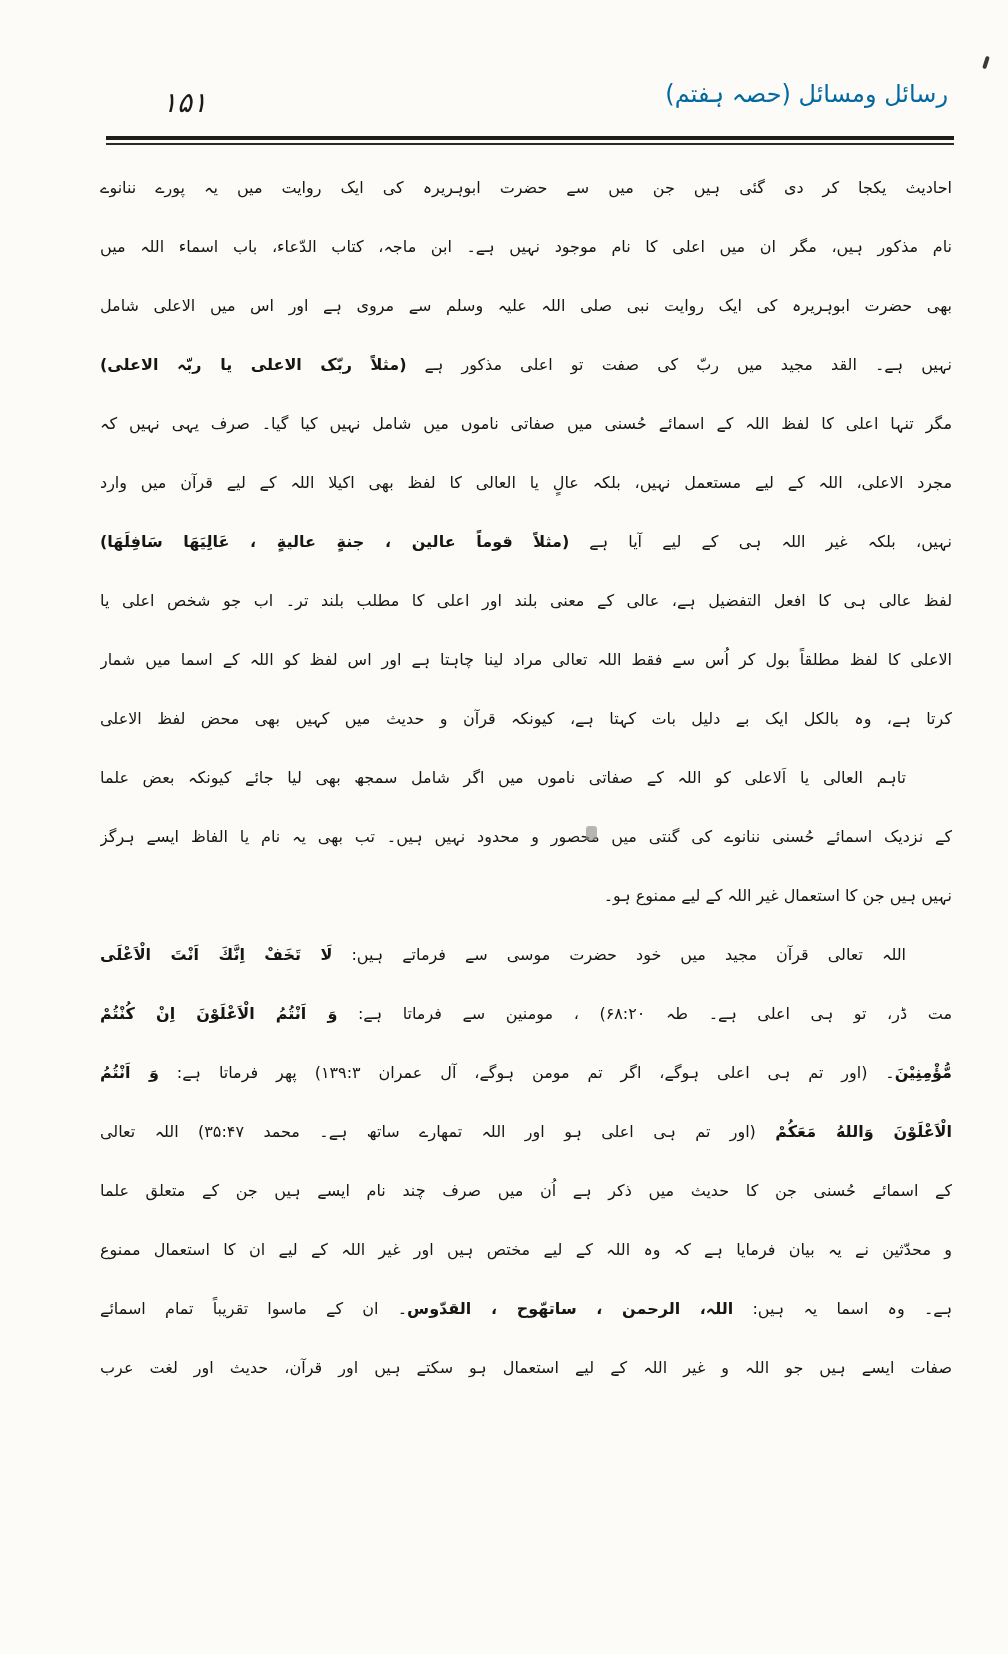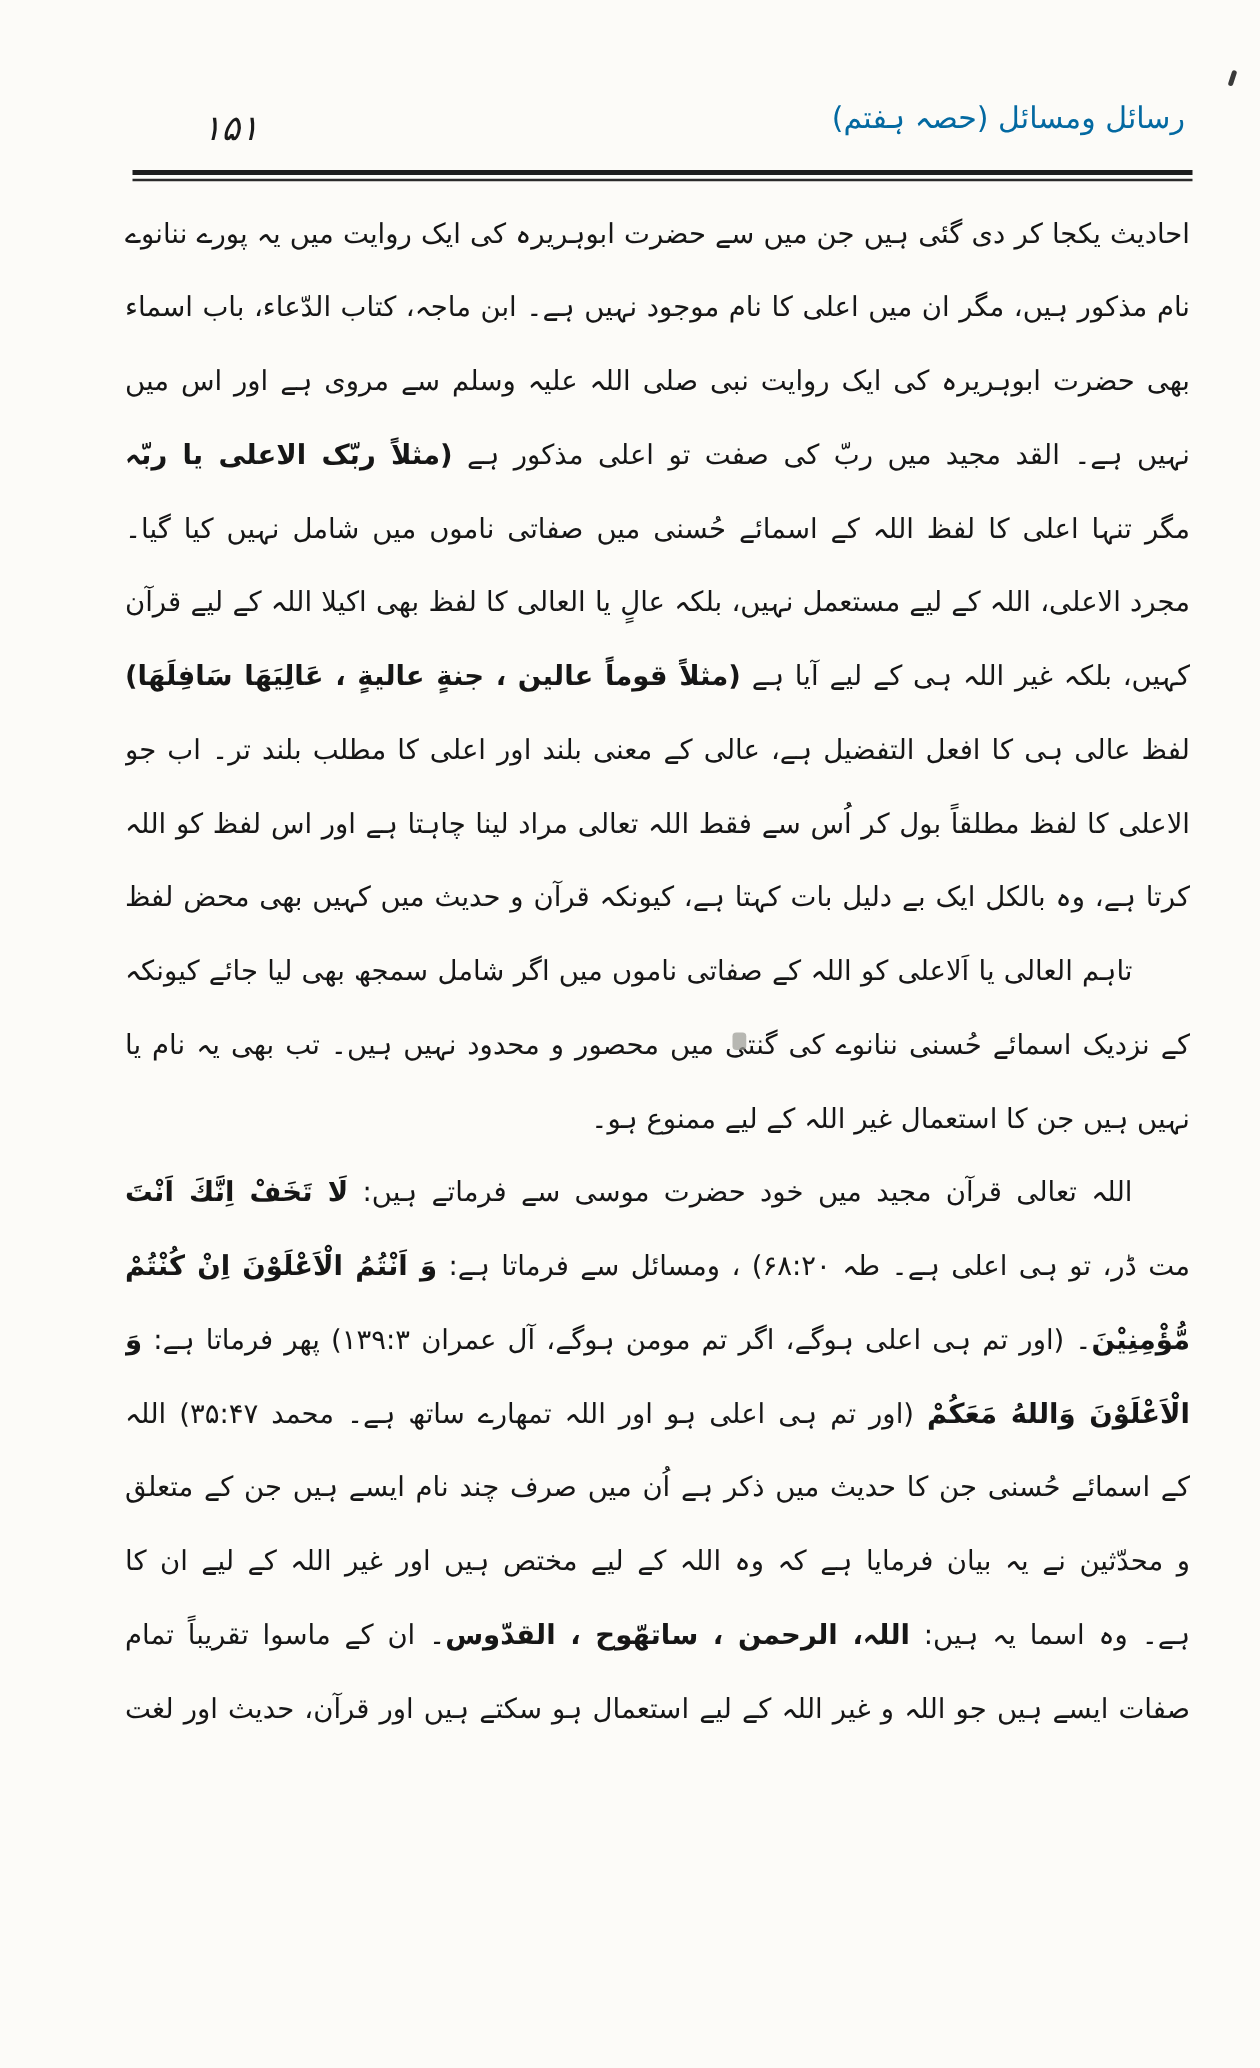--- a/index.html
+++ b/index.html
@@ -25,21 +25,21 @@
   }
   .header-rule{position:absolute;top:136px;left:106px;width:848px;}
   .header-rule .thick{height:4px;background:#1d1d1d;}
   .header-rule .thin{height:2px;background:#2a2a2a;margin-top:3px;}
   .body-text{
     position:absolute;top:158px;left:100px;width:852px;
     direction:rtl;
   }
   .line{
     height:59px;line-height:59px;
-    font-size:22px;
+    font-size:16px;
     text-align:justify;text-align-last:justify;
     overflow:hidden;white-space:nowrap;
     text-align-last:justify;
   }
   
   .line{white-space:normal;}
   .line.flush{text-align-last:right;}
   .line.indent{padding-right:46px;}
   .quran{font-weight:700;}
   .scan-mark-1{
@@ -65,29 +65,29 @@
     <div class="thin"></div>
   </div>
 
   <div class="body-text">
       <div class="line"><span>احادیث یکجا کر دی گئی ہیں جن میں سے حضرت ابوہریرہ کی ایک روایت میں یہ پورے ننانوے</span></div>
       <div class="line"><span>نام مذکور ہیں، مگر ان میں اعلی کا نام موجود نہیں ہے۔ ابن ماجہ، کتاب الدّعاء، باب اسماء اللہ میں</span></div>
       <div class="line"><span>بھی حضرت ابوہریرہ کی ایک روایت نبی صلی اللہ علیہ وسلم سے مروی ہے اور اس میں الاعلی شامل</span></div>
       <div class="line"><span>نہیں ہے۔ القد مجید میں ربّ کی صفت تو اعلی مذکور ہے </span><span class="quran">(مثلاً ربّک الاعلی یا ربّہ الاعلی)</span></div>
       <div class="line"><span>مگر تنہا اعلی کا لفظ اللہ کے اسمائے حُسنی میں صفاتی ناموں میں شامل نہیں کیا گیا۔ صرف یہی نہیں کہ</span></div>
       <div class="line"><span>مجرد الاعلی، اللہ کے لیے مستعمل نہیں، بلکہ عالٍ یا العالی کا لفظ بھی اکیلا اللہ کے لیے قرآن میں وارد</span></div>
-      <div class="line"><span>کہیں، بلکہ غیر اللہ ہی کے لیے آیا ہے </span><span class="quran">(مثلاً قوماً عالين ، جنةٍ عاليةٍ ، عَالِيَهَا سَافِلَهَا)</span></div>
+      <div class="line"><span>نہیں، بلکہ غیر اللہ ہی کے لیے آیا ہے </span><span class="quran">(مثلاً قوماً عالين ، جنةٍ عاليةٍ ، عَالِيَهَا سَافِلَهَا)</span></div>
       <div class="line"><span>لفظ عالی ہی کا افعل التفضیل ہے، عالی کے معنی بلند اور اعلی کا مطلب بلند تر۔ اب جو شخص اعلی یا</span></div>
       <div class="line"><span>الاعلی کا لفظ مطلقاً بول کر اُس سے فقط اللہ تعالی مراد لینا چاہتا ہے اور اس لفظ کو اللہ کے اسما میں شمار</span></div>
       <div class="line"><span>کرتا ہے، وہ بالکل ایک بے دلیل بات کہتا ہے، کیونکہ قرآن و حدیث میں کہیں بھی محض لفظ الاعلی</span></div>
       <div class="line indent"><span>تاہم العالی یا اَلاعلی کو اللہ کے صفاتی ناموں میں اگر شامل سمجھ بھی لیا جائے کیونکہ بعض علما</span></div>
       <div class="line"><span>کے نزدیک اسمائے حُسنی ننانوے کی گنتی میں محصور و محدود نہیں ہیں۔ تب بھی یہ نام یا الفاظ ایسے ہرگز</span></div>
       <div class="line flush"><span>نہیں ہیں جن کا استعمال غیر اللہ کے لیے ممنوع ہو۔</span></div>
       <div class="line indent"><span>اللہ تعالی قرآن مجید میں خود حضرت موسی سے فرماتے ہیں: </span><span class="quran">لَا تَخَفْ اِنَّكَ اَنْتَ الْاَعْلَى</span></div>
-      <div class="line"><span>مت ڈر، تو ہی اعلی ہے۔ طہ ۶۸:۲۰) ، ومسائل سے فرماتا ہے: </span><span class="quran">وَ اَنْتُمُ الْاَعْلَوْنَ اِنْ كُنْتُمْ</span></div>
+      <div class="line"><span>مت ڈر، تو ہی اعلی ہے۔ طہ ۶۸:۲۰) ، مومنین سے فرماتا ہے: </span><span class="quran">وَ اَنْتُمُ الْاَعْلَوْنَ اِنْ كُنْتُمْ</span></div>
       <div class="line"><span class="quran">مُّؤْمِنِيْنَ</span><span>۔ (اور تم ہی اعلی ہوگے، اگر تم مومن ہوگے، آل عمران ۱۳۹:۳) پھر فرماتا ہے: </span><span class="quran">وَ اَنْتُمُ</span></div>
       <div class="line"><span class="quran">الْاَعْلَوْنَ وَاللهُ مَعَكُمْ</span><span> (اور تم ہی اعلی ہو اور اللہ تمھارے ساتھ ہے۔ محمد ۳۵:۴۷) اللہ تعالی</span></div>
       <div class="line"><span>کے اسمائے حُسنی جن کا حدیث میں ذکر ہے اُن میں صرف چند نام ایسے ہیں جن کے متعلق علما</span></div>
       <div class="line"><span>و محدّثین نے یہ بیان فرمایا ہے کہ وہ اللہ کے لیے مختص ہیں اور غیر اللہ کے لیے ان کا استعمال ممنوع</span></div>
       <div class="line"><span>ہے۔ وہ اسما یہ ہیں: </span><span class="quran">اللہ، الرحمن ، ساتھّوح ، القدّوس</span><span>۔ ان کے ماسوا تقریباً تمام اسمائے</span></div>
       <div class="line"><span>صفات ایسے ہیں جو اللہ و غیر اللہ کے لیے استعمال ہو سکتے ہیں اور قرآن، حدیث اور لغت عرب</span></div>
     </div>
 
   <div class="scan-mark-1"></div>
   <div class="scan-mark-2"></div>

